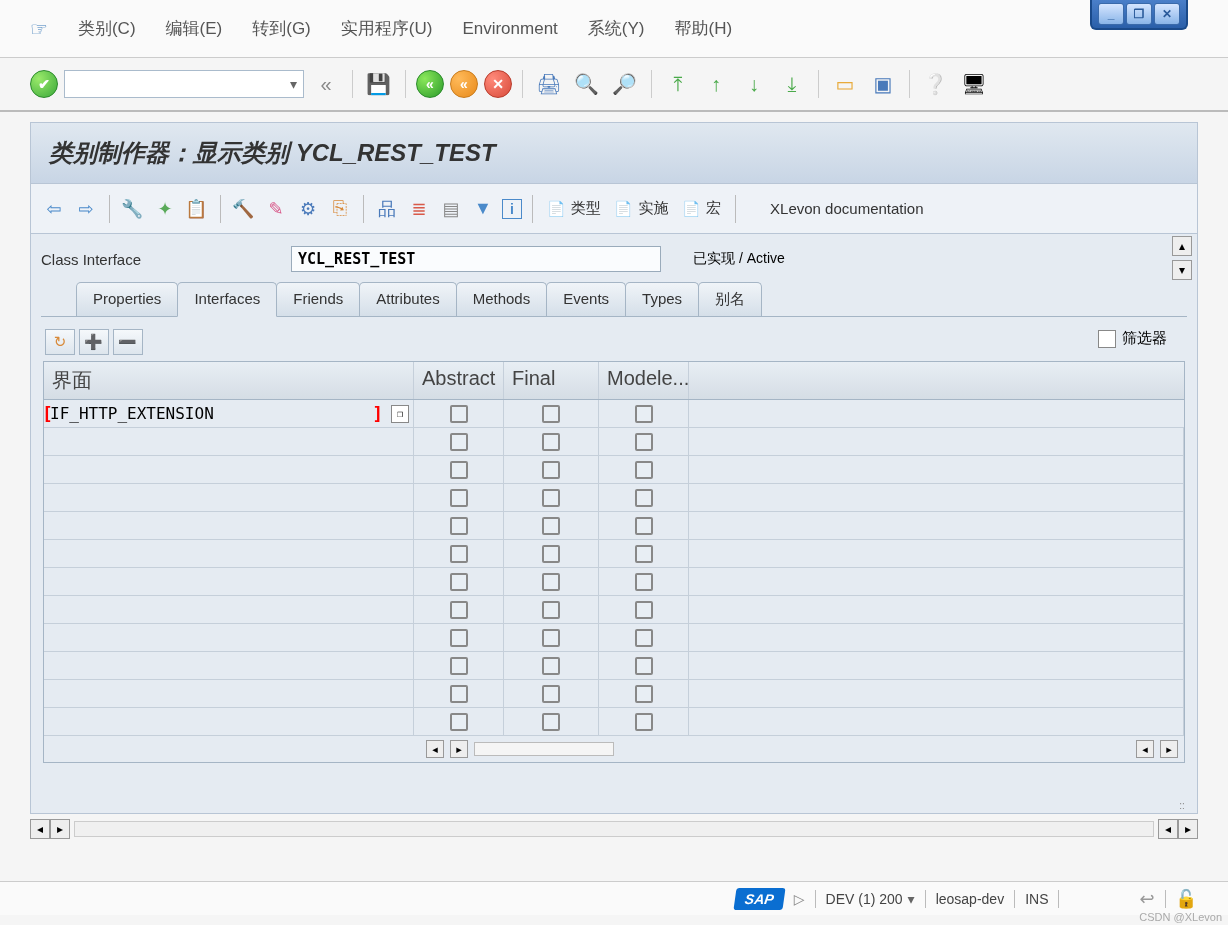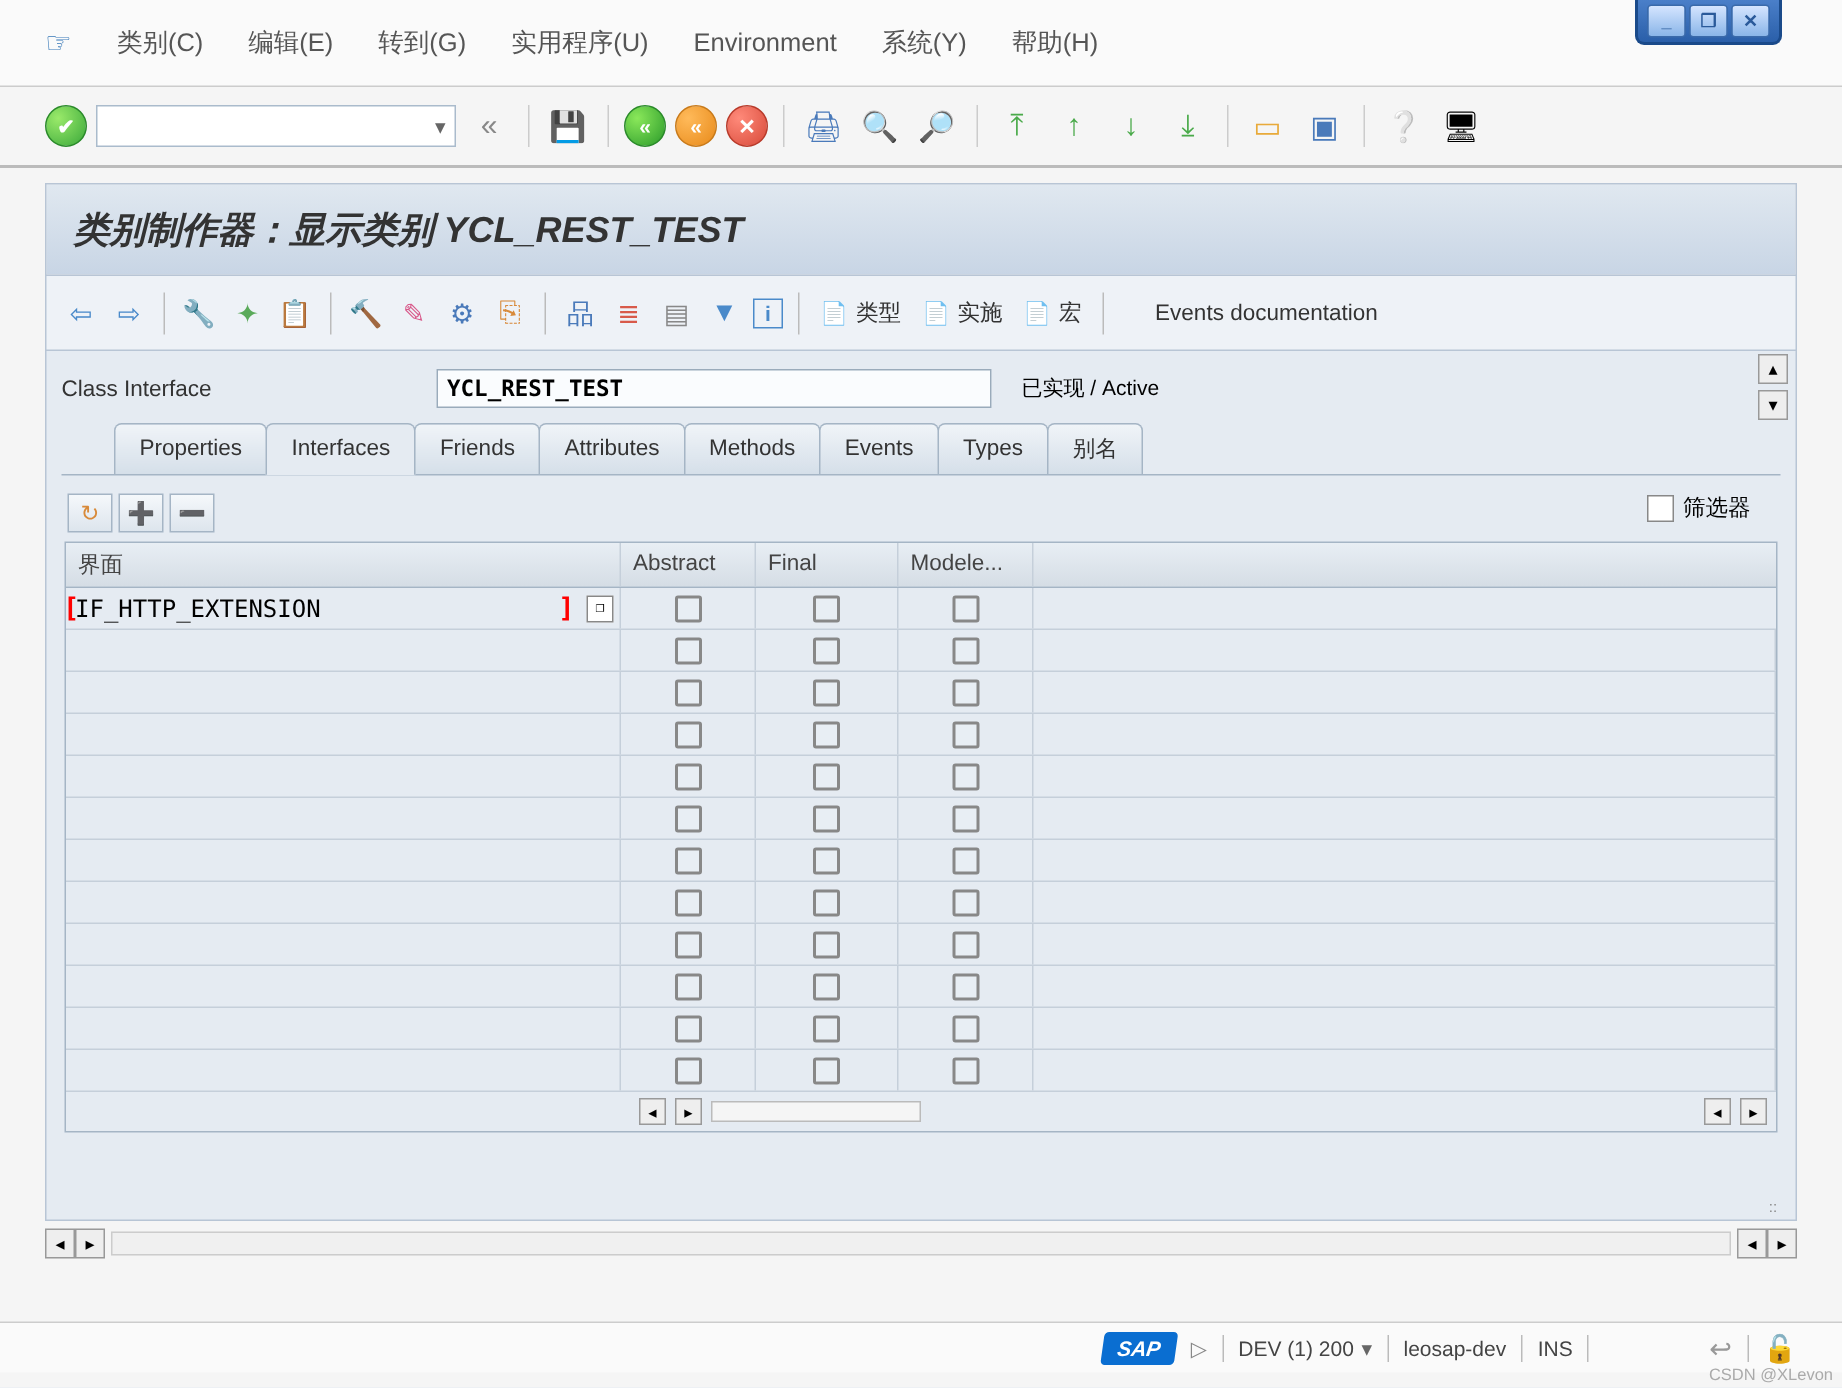--- a/index.html
+++ b/index.html
@@ -207,21 +207,21 @@
       margin: 0 2px;
     }
     .grid-header {
       display: flex;
       background: linear-gradient(#e8eef4,#d5dde5);
       border-bottom: 1px solid #a5b5c5;
     }
     .grid-header .gh {
       padding: 5px 8px;
       border-right: 1px solid #c5cfda;
-      font-size: 15px;
+      font-size: 20px;
       color: #444;
     }
     .gh-interface { width: 370px; }
     .gh-abstract { width: 90px; }
     .gh-final { width: 95px; }
     .gh-modele { width: 90px; }
     .gh-desc { flex: 1; }
     
     .grid-row {
       display: flex;
@@ -385,36 +385,36 @@
   <div class="txtbtn">
       <span style="color:#d88a3a;">📄</span>
       <span>实施</span>
     </div>
   <div class="txtbtn">
       <span style="color:#d88a3a;">📄</span>
       <span>宏</span>
     </div>
   <div class="sep2"></div>
   <div class="txtbtn" style="margin-left:20px;">
-      <span>Events documentation</span>
+      <span>XLevon documentation</span>
     </div>
 </div>
 
 <div class="content">
   <div class="right-scroll">
     <div class="arrow">▴</div>
     <div class="arrow">▾</div>
     <div style="flex:1"></div>
     <div style="font-size:10px;color:#888;">::</div>
   </div>
 
   <div class="class-row">
     <label style="width:240px;">Class Interface</label>
     <input type="text" value="YCL_REST_TEST" style="">
-    <span style="margin-left:10px;">已实现 / Active</span>
+    <span style="margin-left:22px;">已实现 / Active</span>
   </div>
 
   <div class="tabs">
     <div class="tab">Properties</div>
     <div class="tab active">Interfaces</div>
     <div class="tab">Friends</div>
     <div class="tab">Attributes</div>
     <div class="tab">Methods</div>
     <div class="tab">Events</div>
     <div class="tab">Types</div>

